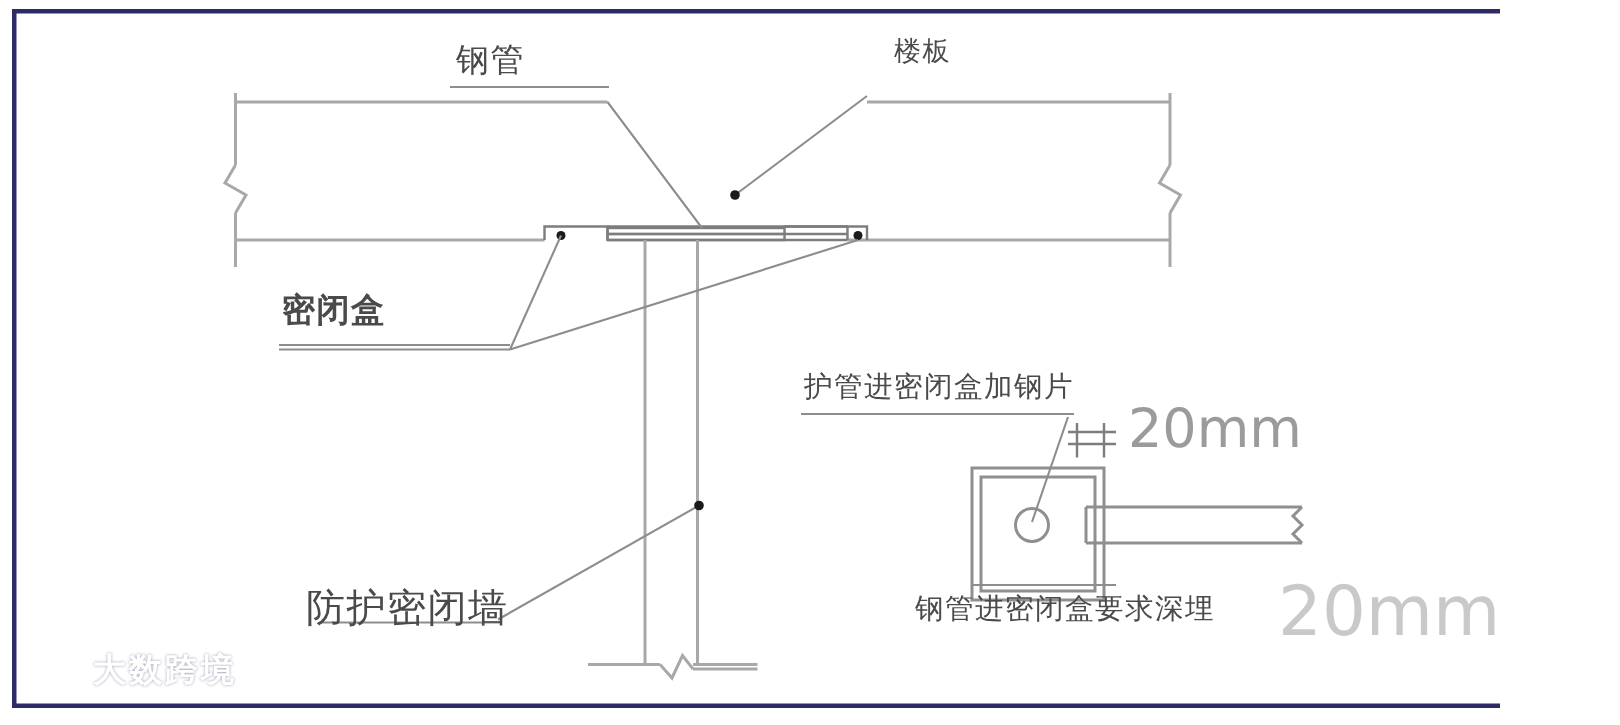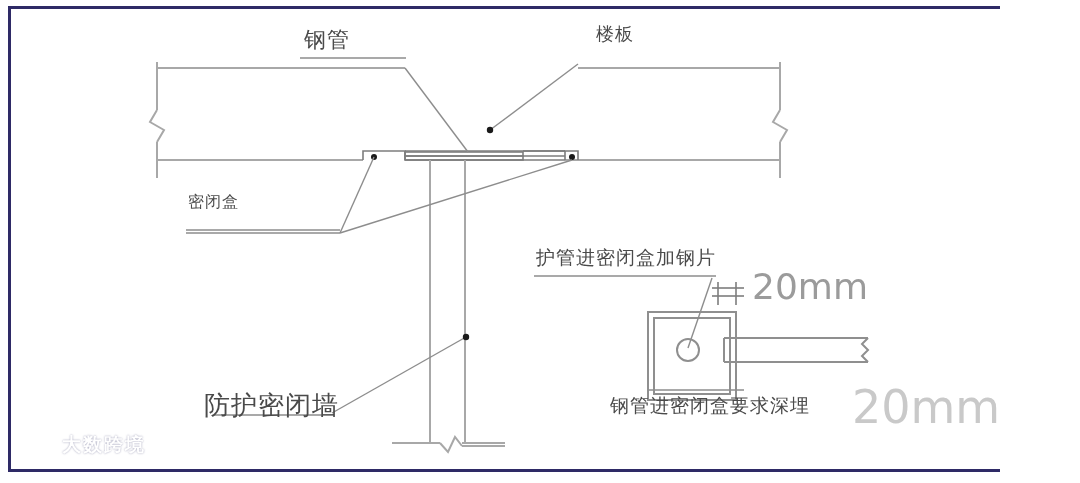--- a/index.html
+++ b/index.html
@@ -69,21 +69,21 @@
   }
   #wm-left {
     left: 26px;
     top: 432px;
     display: flex;
     align-items: center;
     gap: 6px;
     opacity: 0.85;
   }
   #wm-left-text {
-    font-size: 19px;
+    font-size: 22px;
     font-weight: bold;
     color: #ffffff;
     text-shadow: 0 0 2px #8a8aa8;
     letter-spacing: 2px;
   }
   #wm-left-logo {
     width: 30px;
     height: 18px;
     position: relative;
   }
@@ -236,21 +236,21 @@
 
     <g>
       <line class="ln-lead" x1="214" y1="415" x2="334" y2="415"></line>
     </g>
   </svg>
 
   <div class="label cjk" style="left:304px; top:25px; font-size:22px;">钢管</div>
 
   <div class="label cjk" style="left:596px; top:22px; font-size:18px;">楼板</div>
 
-  <div class="label cjk" style="left:188px; top:192px; font-size:16px;">密闭盒</div>
+  <div class="label cjk" style="left:188px; top:192px; font-size:22px;font-weight:bold;">密闭盒</div>
 
   <div class="label cjk" style="left:204px; top:388px; font-size:26px;">防护密闭墙</div>
 
   <div class="label cjk" style="left:536px; top:245px; font-size:19px;">护管进密闭盒加钢片</div>
 
   <div class="label cjk" style="left:610px; top:393px; font-size:19px;">钢管进密闭盒要求深埋</div>
 
   <div class="dim-text" style="left:752px; top:266px; font-size:36px;">20mm</div>
 
   <div class="dim-text-big" style="left:852px; top:380px; font-size:46px;">20mm</div>

